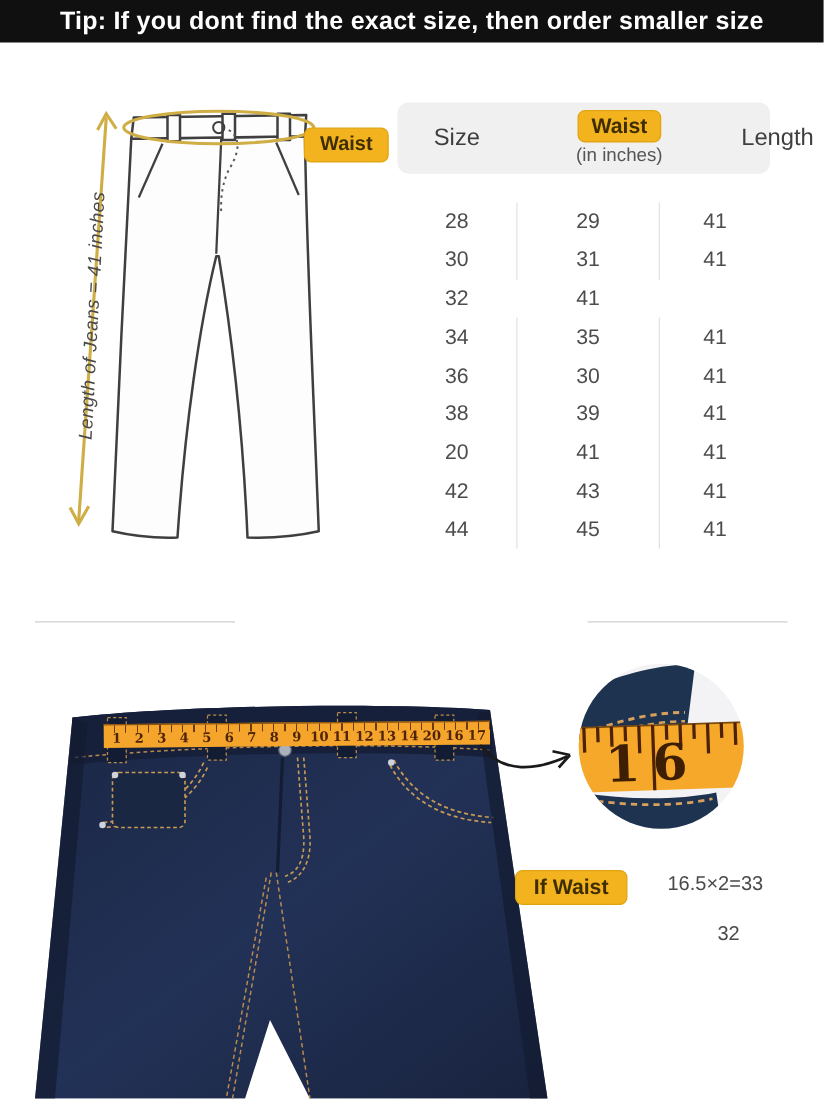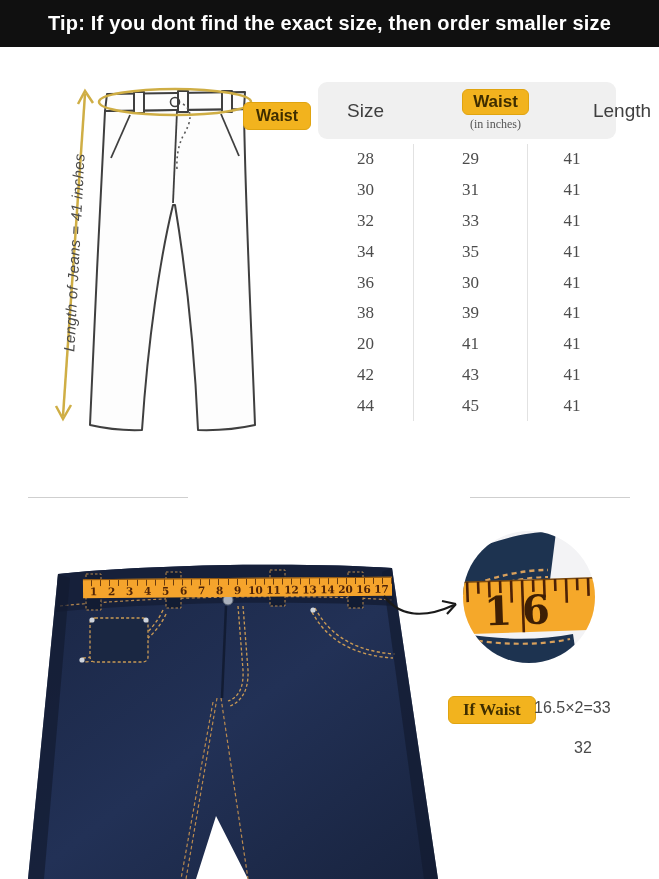--- a/index.html
+++ b/index.html
@@ -4,21 +4,21 @@
 <style>
   html,body{margin:0;padding:0;}
   body{
     width:659px;height:879px;overflow:hidden;background:#ffffff;
     font-family:"Liberation Sans", sans-serif;position:relative;
   }
   .stage{position:absolute;inset:0;width:659px;height:879px;}
 
   
   .tipbar{
-    position:absolute;left:0;top:0;width:659px;height:47px;background:#101010;
+    position:absolute;left:0;top:0;width:659px;height:34px;background:#101010;
     display:flex;align-items:center;justify-content:center;
   }
   .tipbar span{color:#fff;font-weight:bold;font-size:20px;letter-spacing:.2px;}
 
   
   .draw-svg{position:absolute;left:38px;top:78px;}
   .len-label{
     position:absolute;left:-46px;top:244px;width:240px;text-align:center;
     transform:rotate(-87deg);transform-origin:center;
     font-size:15px;font-style:italic;color:#4a4a4a;letter-spacing:.4px;
@@ -30,22 +30,22 @@
 
   
   .thead{
     position:absolute;left:318px;top:82px;width:298px;height:57px;background:#f0f0f0;
     border-radius:9px;display:grid;grid-template-columns:95px 115px 88px;align-items:center;gap:25px;
   }
   .thcell{display:flex;flex-direction:column;align-items:center;justify-content:center;
     font-size:19px;color:#3f3f3f;}
   .hbadge{background:#F2B31E;border:1px solid #e0a410;border-radius:6px;padding:2px 10px;
     font-size:17px;font-weight:bold;color:#3e2d00;}
-  .hsub{font-size:12px;color:#555;margin-top:2px;font-family:Liberation Serif, serif;}
-  .tbody{position:absolute;left:318px;top:144px;width:298px;font-family:Liberation Serif, serif;}
+  .hsub{font-size:15px;color:#555;margin-top:2px;}
+  .tbody{position:absolute;left:318px;top:162px;width:298px;}
   .trow{display:grid;grid-template-columns:95px 115px 88px;height:30.8px;align-items:center;}
   .tcell{text-align:center;font-size:17px;color:#4c4c4c;}
   .tcell.mid{border-left:1px solid #e2e2e2;border-right:1px solid #e2e2e2;
     height:100%;display:flex;align-items:center;justify-content:center;}
 
   
   .htm-heading{position:absolute;left:0;right:0;top:481px;text-align:center;
     font-size:27px;color:#383838;}
   .hline{position:absolute;top:497px;height:1px;background:#cfcfcf;}
   .hline.l{left:28px;width:160px;}
@@ -68,21 +68,21 @@
     font-family:"DejaVu Serif", serif;font-weight:bold;font-size:10.5px;color:#4f2408;
     width:17px;text-align:center;
   }
   .mag-svg{position:absolute;left:458px;top:528px;}
   .arrow-svg{position:absolute;left:378px;top:584px;}
 
   .label-badge{
     position:absolute;background:#F2B31E;border:1px solid #e0a410;border-radius:6px;
     padding:3px 14px;font-size:17px;font-weight:bold;color:#3e2d00;
   }
-  .b-ifwaist{left:448px;top:696px;font-family:Liberation Serif, serif;}
+  .b-ifwaist{left:412px;top:696px;}
   .b-thensize{left:432px;top:736px;}
   .label-val{position:absolute;font-size:16px;color:#4a4a4a;}
   .v-ifwaist{left:534px;top:699px;}
   .v-thensize{left:574px;top:739px;}
 </style>
 </head>
 <body>
 
 <div class="stage">
 
@@ -134,21 +134,20 @@
         <span class="tcell mid">29</span>
         <span class="tcell">41</span>
       </div>
       <div class="trow">
         <span class="tcell">30</span>
         <span class="tcell mid">31</span>
         <span class="tcell">41</span>
       </div>
       <div class="trow">
         <span class="tcell">32</span>
-        <span class="tcell mid">33</span>
         <span class="tcell">41</span>
       </div>
       <div class="trow">
         <span class="tcell">34</span>
         <span class="tcell mid">35</span>
         <span class="tcell">41</span>
       </div>
       <div class="trow">
         <span class="tcell">36</span>
         <span class="tcell mid">30</span>

